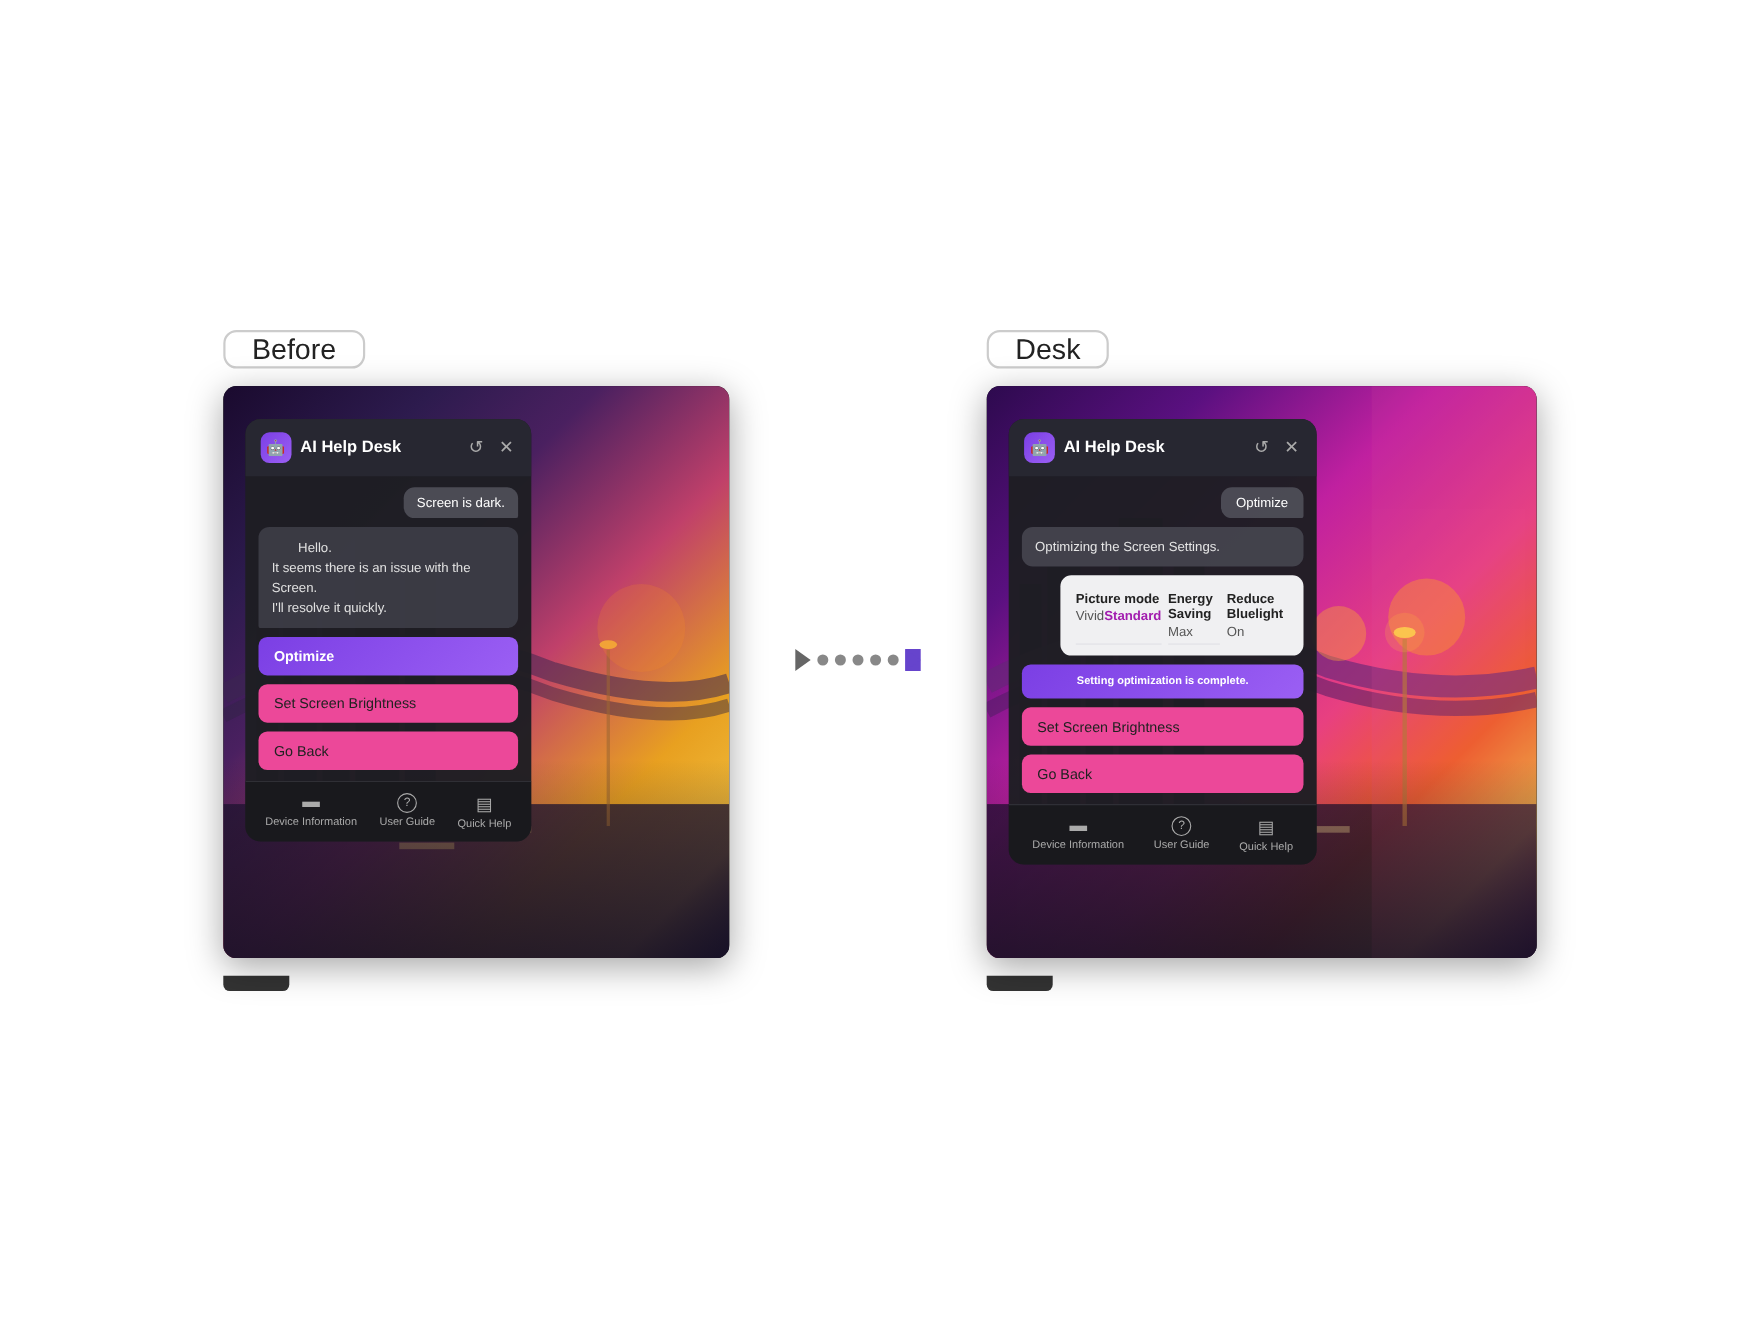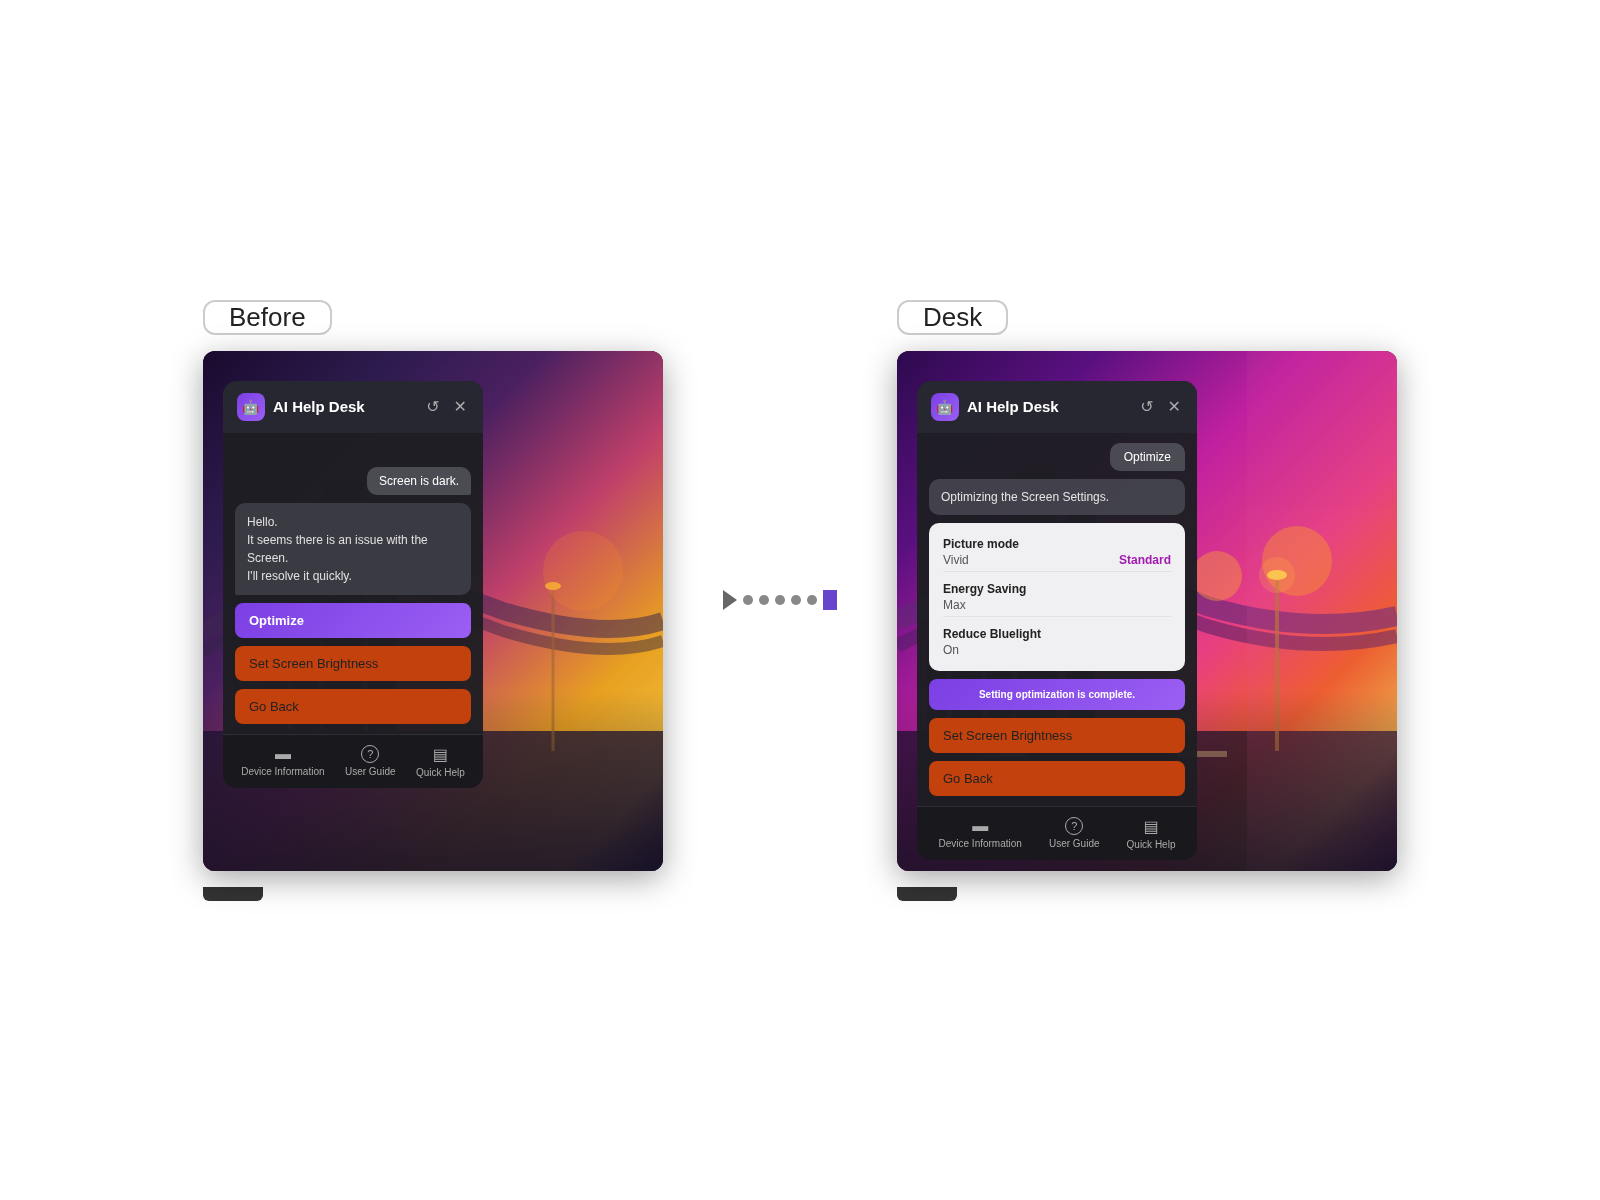--- a/index.html
+++ b/index.html
@@ -148,21 +148,20 @@
     }
 
     .chat-bubble-user {
       align-self: flex-end;
       background: rgba(80, 80, 90, 0.9);
       color: #ffffff;
       border-radius: 10px 10px 2px 10px;
       padding: 7px 12px;
       font-size: 12px;
       max-width: 80%;
-      margin-top: 24px;
     }
 
     .chat-bubble-bot {
       background: rgba(60, 60, 70, 0.95);
       color: #e0e0e0;
       border-radius: 10px 10px 10px 2px;
       padding: 10px 12px;
       font-size: 12px;
       line-height: 1.5;
     }
@@ -183,21 +182,21 @@
       border-radius: 8px;
       padding: 10px 14px;
       font-size: 13px;
       font-weight: 600;
       width: 100%;
       cursor: pointer;
       text-align: left;
     }
 
     .white-btn {
-      background: #c2410c;
+      background: #ec4899;
       color: #222222;
       border: none;
       border-radius: 8px;
       padding: 10px 14px;
       font-size: 13px;
       font-weight: 500;
       width: 100%;
       cursor: pointer;
       text-align: left;
     }
@@ -260,22 +259,23 @@
       font-size: 12px;
       border: none;
       cursor: pointer;
     }
 
     .settings-card {
       background: #f0f0f2;
       border-radius: 10px;
       padding: 10px 14px;
       display: flex;
-      flex-direction: column;
+      flex-direction: row;
       gap: 6px;
+      margin-left: 35px;
     }
 
     .settings-row {
       display: flex;
       flex-direction: column;
       padding: 4px 0;
       border-bottom: 1px solid #e0e0e5;
     }
 
     .settings-row:last-child {
@@ -379,21 +379,21 @@
           <div class="panel-header-actions">
             <button class="header-icon-btn">↺</button>
             <button class="header-icon-btn">✕</button>
           </div>
         </div>
 
         <div class="panel-body">
           <div class="chat-bubble-user">Screen is dark.</div>
 
           <div class="chat-bubble-bot">
-            <span style="white-space: pre-line;">Hello.
+            <span style="white-space: pre-line; margin-left: 24px;">Hello.
 It seems there is an issue with the Screen.
 I'll resolve it quickly.</span>
           </div>
 
 
           <button class="optimize-btn">Optimize</button>
           <button class="white-btn">Set Screen Brightness</button>
           <button class="white-btn">Go Back</button>
         </div>
 

